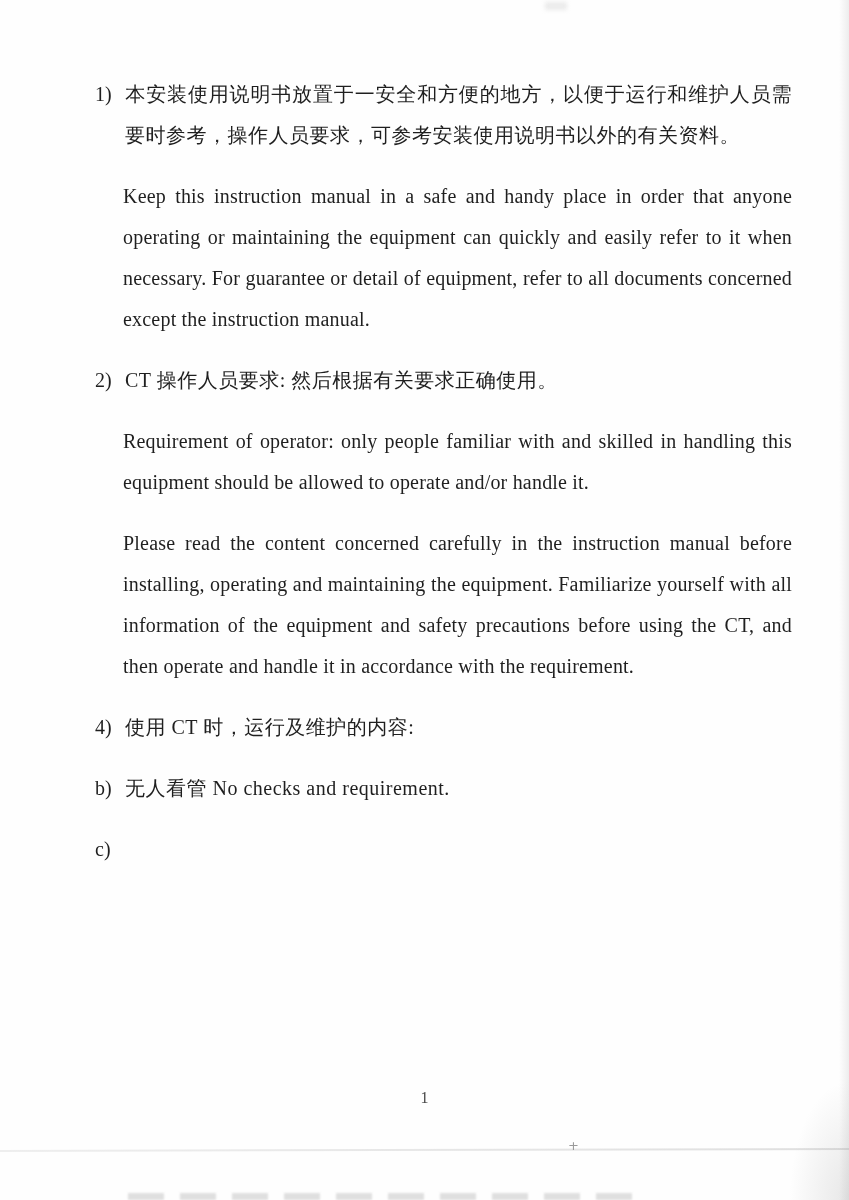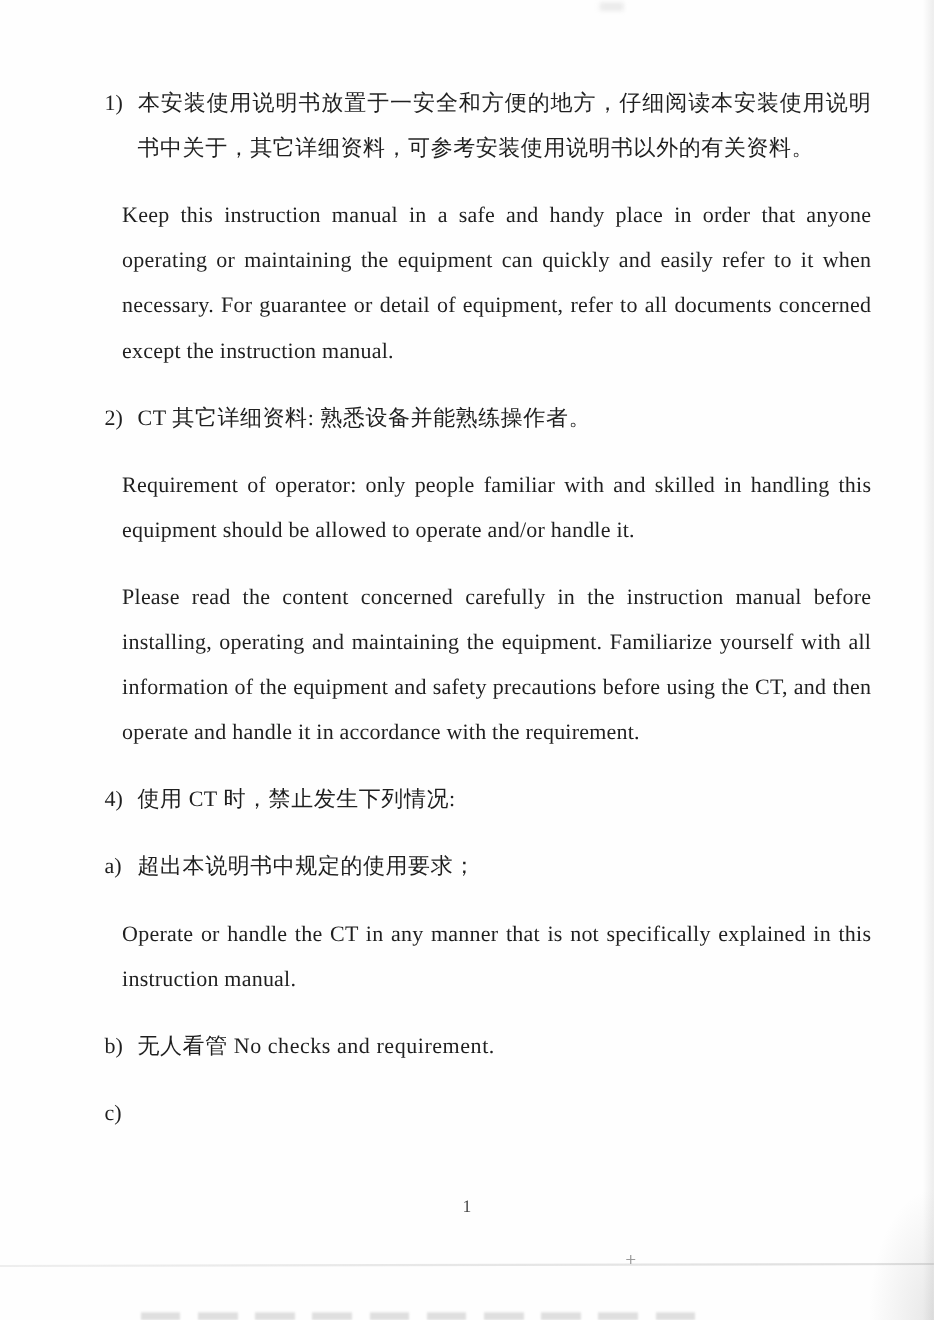--- a/index.html
+++ b/index.html
@@ -47,21 +47,21 @@
     text-align: justify;
     letter-spacing: 0.5px;
   }
   .marker {
     display: inline-block;
     width: 30px;
     text-indent: 0;
     letter-spacing: 0;
   }
   .para-en {
-    margin-left: 16px;
+    margin-left: 28px;
     text-align: justify;
     letter-spacing: 0.2px;
   }
   .footer {
     position: absolute;
     top: 1088px;
     left: 0;
     width: 849px;
     text-align: center;
     font-size: 16px;
@@ -117,40 +117,38 @@
 </head>
 <body>
 
 <div class="page">
 
   <div class="top-smudge"></div>
 
   <div class="content">
 
     <div class="item">
-      <p class="line-zh"><span class="marker">1)</span><span>本安装使用说明书放置于一安全和方便的地方，仔细阅读本安装使用说明书中关于，其它详细资料，可参考安装使用说明书以外的有关资料。</span></p>
+      <p class="line-zh"><span class="marker">1)</span><span>本安装使用说明书放置于一安全和方便的地方，以便于运行和维护人员需要时参考，操作人员要求，可参考安装使用说明书以外的有关资料。</span></p>
       <p class="para-en">Keep this instruction manual in a safe and handy place in order that anyone operating or maintaining the equipment can quickly and easily refer to it when necessary. For guarantee or detail of equipment, refer to all documents concerned except the instruction manual.</p>
     </div>
 
     <div class="item">
-      <p class="line-zh"><span class="marker">2)</span><span>CT 其它详细资料: 熟悉设备并能熟练操作者。</span></p>
+      <p class="line-zh"><span class="marker">2)</span><span>CT 操作人员要求: 然后根据有关要求正确使用。</span></p>
       <p class="para-en">Requirement of operator: only people familiar with and skilled in handling this equipment should be allowed to operate and/or handle it.</p>
     </div>
 
     <div class="item">
       <p class="para-en">Please read the content concerned carefully in the instruction manual before installing, operating and maintaining the equipment. Familiarize yourself with all information of the equipment and safety precautions before using the CT, and then operate and handle it in accordance with the requirement.</p>
     </div>
 
     <div class="item">
-      <p class="line-zh"><span class="marker">4)</span><span>使用 CT 时，禁止发生下列情况:</span></p>
+      <p class="line-zh"><span class="marker">4)</span><span>使用 CT 时，运行及维护的内容:</span></p>
     </div>
 
     <div class="item">
-      <p class="line-zh"><span class="marker">a)</span><span>超出本说明书中规定的使用要求；</span></p>
-      <p class="para-en">Operate or handle the CT in any manner that is not specifically explained in this instruction manual.</p>
     </div>
 
     <div class="item">
       <p class="line-zh"><span class="marker">b)</span><span>无人看管 No checks and requirement.</span></p>
     </div>
 
     <div class="item">
       <p class="line-zh"><span class="marker">c)</span></p>
 
     </div>

